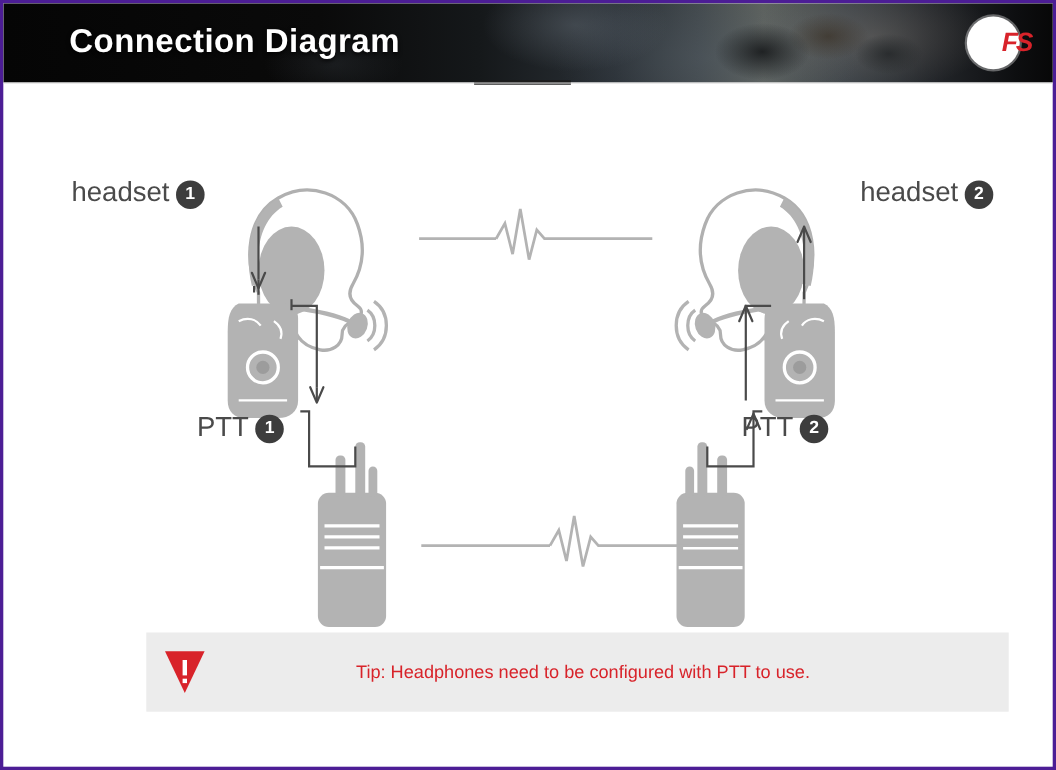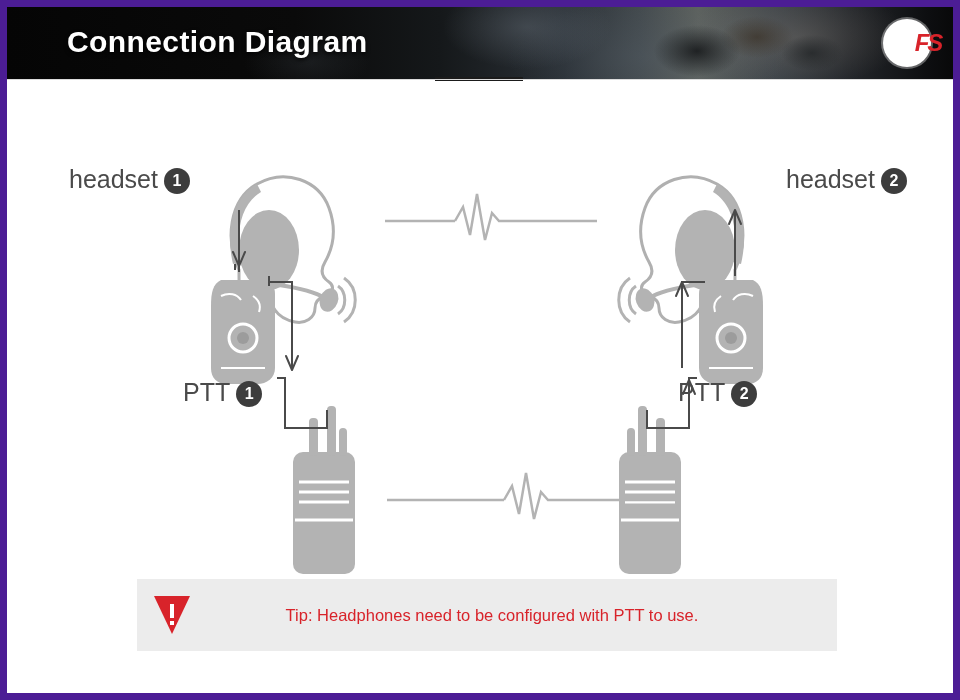--- a/index.html
+++ b/index.html
@@ -9,21 +9,21 @@
   }
   body {
     font-family: "Liberation Sans", sans-serif;
   }
   #page {
     position: relative;
     width: 960px;
     height: 700px;
     background: #ffffff;
     overflow: hidden;
-    border: 7px solid #4c1d95;
+    border: 3px solid #4c1d95;
     box-sizing: border-box;
   }
 
   
   #banner {
     position: absolute;
     left: 0; top: 0;
     width: 960px;
     height: 72px;
     background: linear-gradient(90deg,
@@ -124,21 +124,21 @@
   }
   #label-headset-1 { left: 62px;  top: 85px; }
   #label-headset-2 { left: 779px; top: 85px; }
   #label-ptt-1     { left: 176px; top: 298px; }
   #label-ptt-2     { left: 671px; top: 298px; }
 
   
   #tip-bar {
     position: absolute;
     left: 130px; top: 572px;
-    width: 700px; height: 72px;
+    width: 784px; height: 72px;
     background: #ececec;
     display: flex;
     align-items: center;
   }
   #tip-icon {
     width: 70px;
     display: flex;
     align-items: center;
     justify-content: center;
   }

